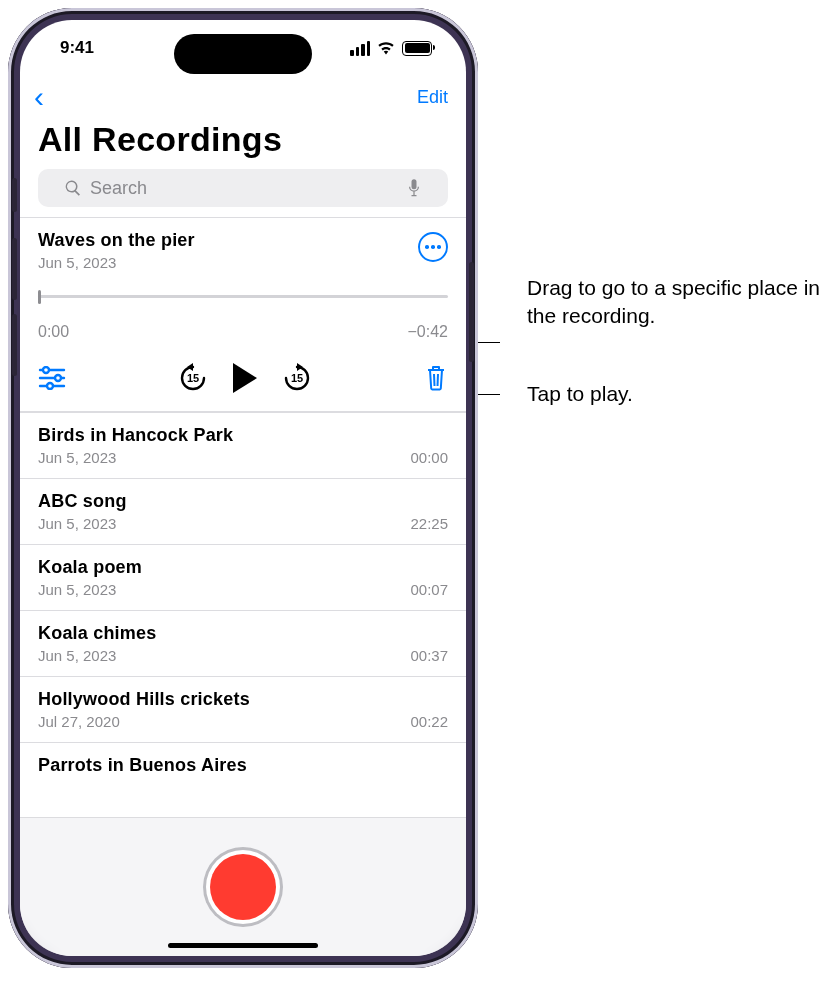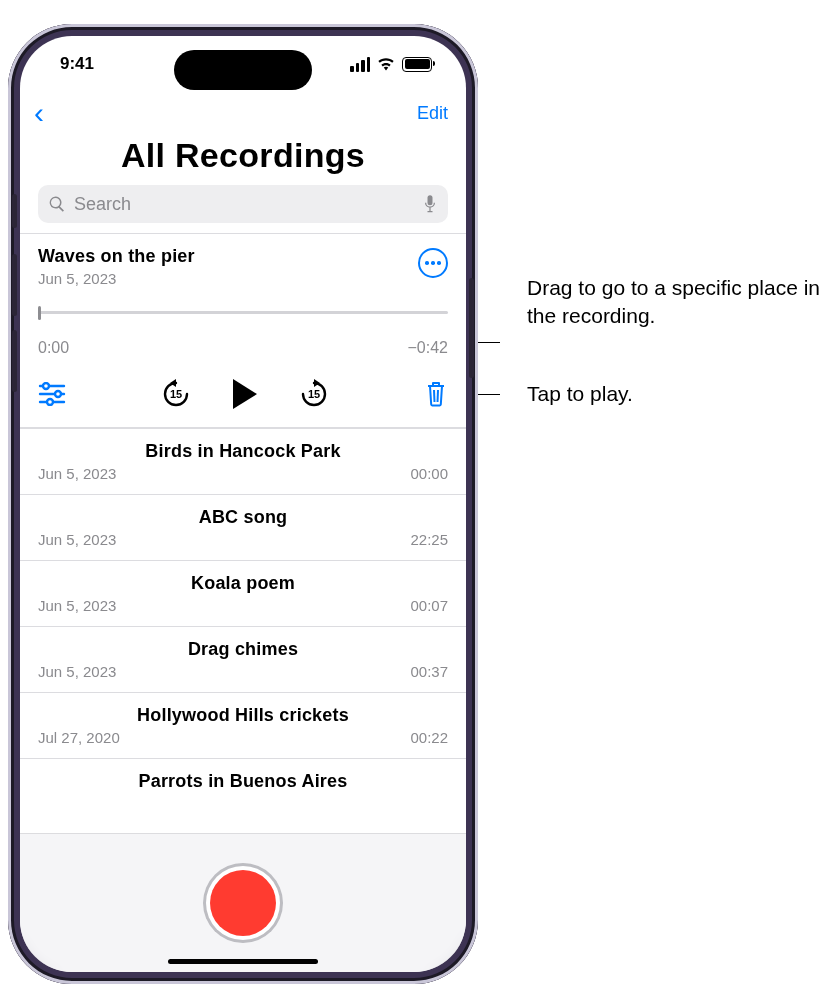--- a/index.html
+++ b/index.html
@@ -18,29 +18,28 @@
   html,body{margin:0;padding:0;background:#fff;font-family:-apple-system,Helvetica,Arial,sans-serif;}
   .stage{
     position:relative;
     width:834px;
     height:998px;
     margin:0;
   }
   
   .phone{
     position:absolute;
-    left:8px; top:24px;
+    left:8px; top:8px;
     width:var(--phone-w);
     height:var(--phone-h);
     background:#3d3353;
     border-radius:var(--radius);
     box-shadow:inset 0 0 0 3px #c9c6d8, inset 0 0 0 6px #1d1a26;
     padding:var(--bezel);
     box-sizing:border-box;
-    text-align:center;
   }
   .screen{
     position:relative;
     width:100%;
     height:100%;
     background:#fff;
     border-radius:calc(var(--radius) - var(--bezel));
     overflow:hidden;
     display:flex;
     flex-direction:column;
@@ -100,21 +99,21 @@
     letter-spacing:.3px;
   }
   
   .search{
     margin:4px 18px 10px;
     height:38px;
     background:var(--gray-bg);
     border-radius:10px;
     display:flex;
     align-items:center;
-    padding:0 10px;
+    padding:0 26px;
     gap:8px;
     color:var(--subtle);
     font-size:18px;
   }
   .search svg{flex:none}
   .search .spacer{flex:1}
   
   .list{flex:1;overflow:hidden;}
   .cell{
     padding:12px 18px 12px;
@@ -141,21 +140,21 @@
   }
   .track{position:absolute;left:0;right:0;top:2px;height:3px;background:#d3d3d7;border-radius:2px;}
   .thumb{position:absolute;left:0;top:-3px;width:3px;height:14px;background:#8d8d91;border-radius:2px;}
   .times{display:flex;justify-content:space-between;font-size:16px;color:var(--subtle);margin-top:12px;}
   .player{
     margin-top:22px;
     display:flex;
     align-items:center;
     justify-content:space-between;
   }
-  .player .midgroup{display:flex;align-items:center;gap:42px;}
+  .player .midgroup{display:flex;align-items:center;gap:25px;}
   .play-triangle{
     width:0;height:0;
     border-left:24px solid #000;
     border-top:15px solid transparent;
     border-bottom:15px solid transparent;
   }
   .skip{position:relative;width:30px;height:30px;display:flex;align-items:center;justify-content:center;}
   .skip svg{position:absolute;inset:0;}
   .skip-num{position:relative;font-size:11px;font-weight:600;color:#000;}
   
@@ -355,21 +354,21 @@
           </div>
         </div>
         <div class="cell">
           <div class="cell-title">Koala poem</div>
           <div class="cell-sub">
             <span>Jun 5, 2023</span>
             <span>00:07</span>
           </div>
         </div>
         <div class="cell">
-          <div class="cell-title">Drag chimes</div>
+          <div class="cell-title">Koala chimes</div>
           <div class="cell-sub">
             <span>Jun 5, 2023</span>
             <span>00:37</span>
           </div>
         </div>
         <div class="cell">
           <div class="cell-title">Hollywood Hills crickets</div>
           <div class="cell-sub">
             <span>Jul 27, 2020</span>
             <span>00:22</span>

